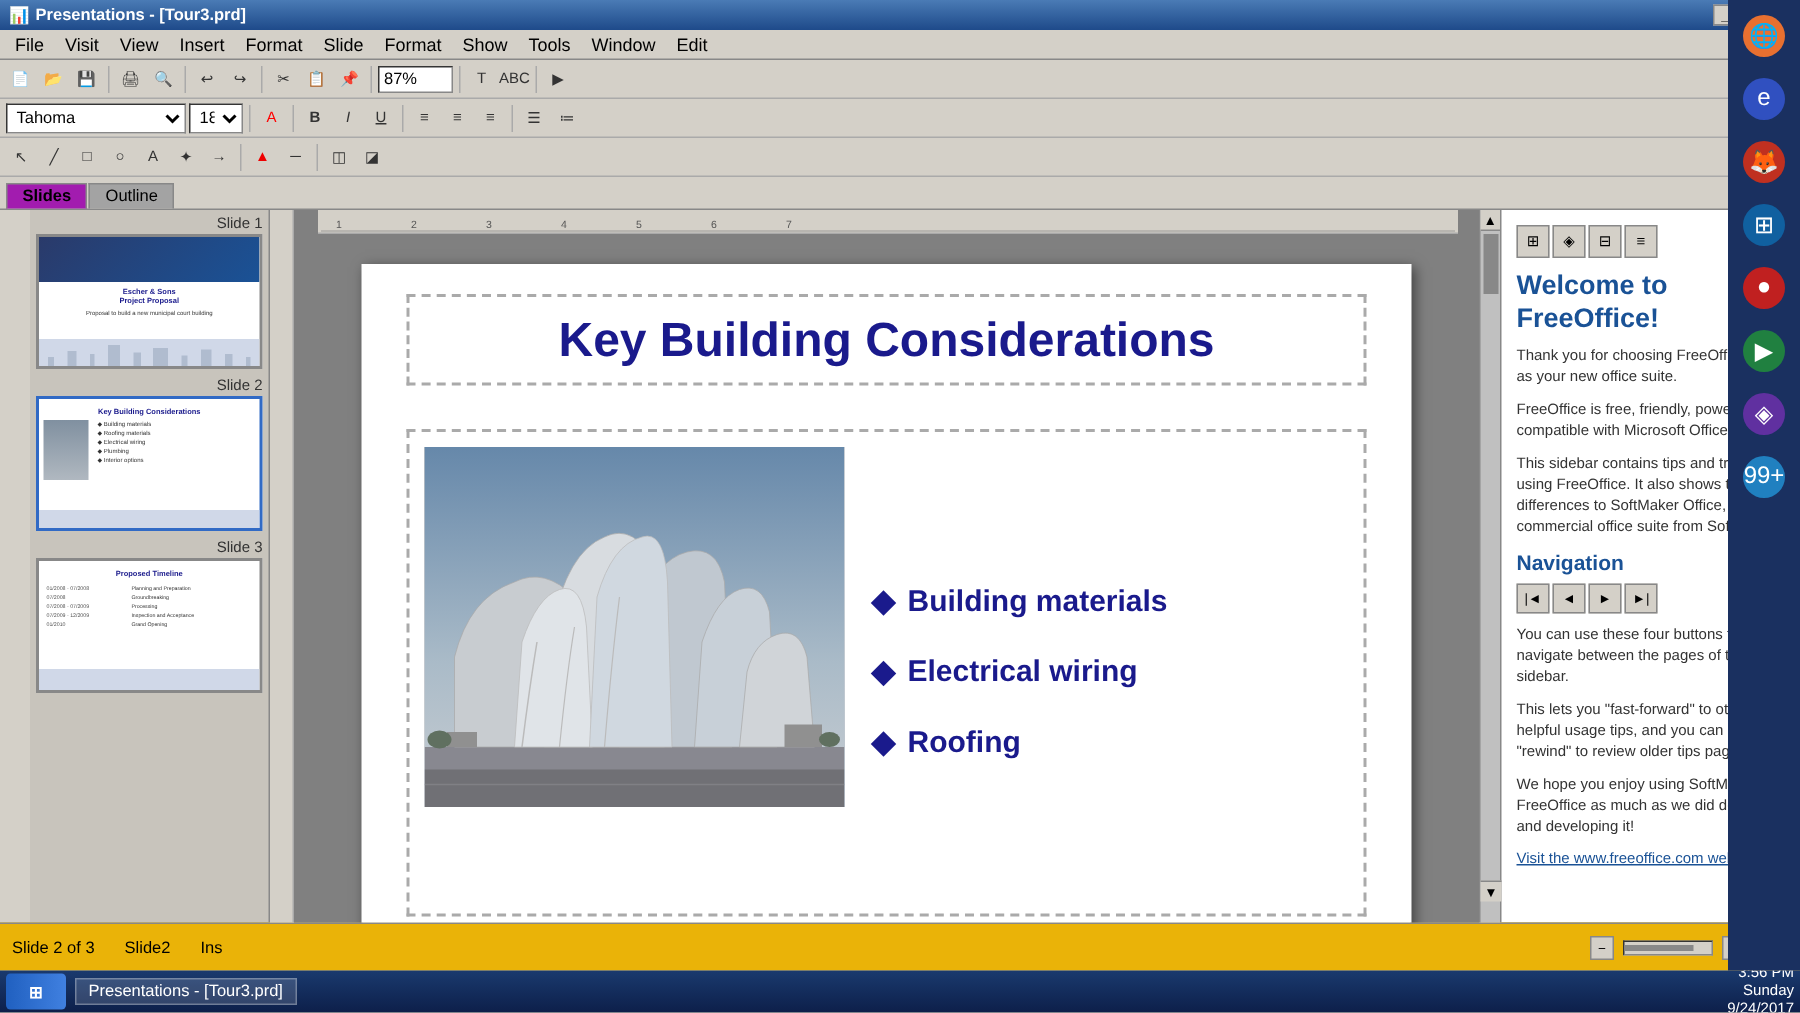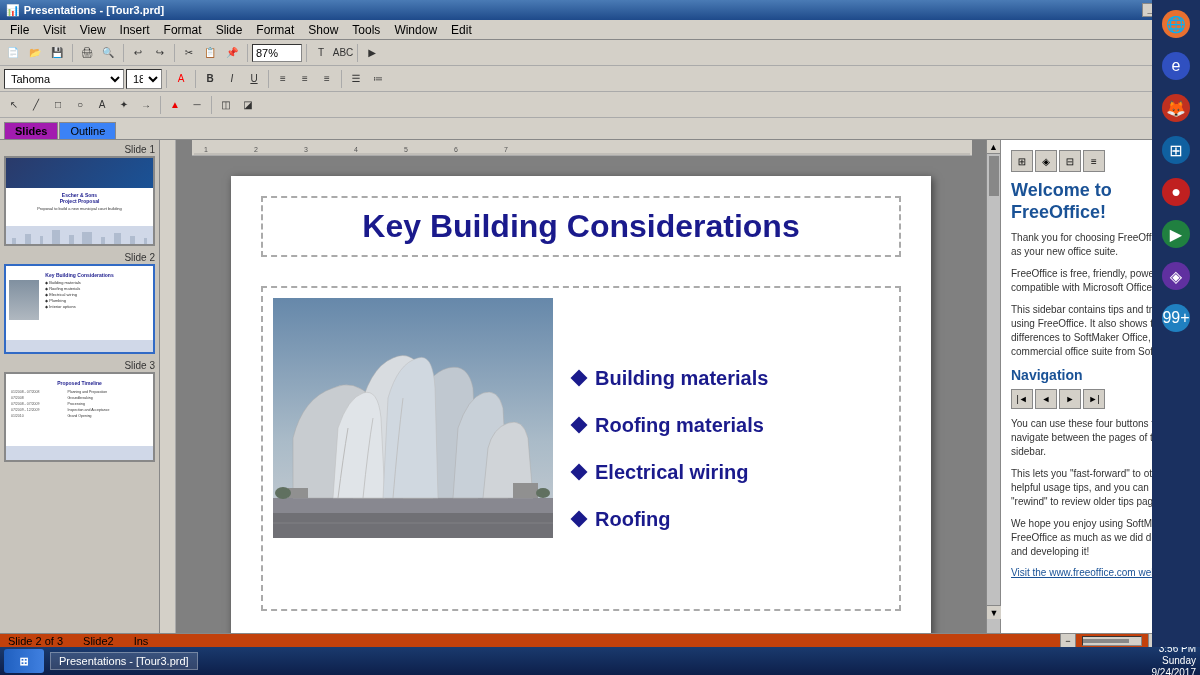--- a/index.html
+++ b/index.html
@@ -115,34 +115,35 @@
       display: flex;
       align-items: flex-end;
       padding: 0 4px;
       border-bottom: 1px solid #888;
       gap: 1px;
     }
     .view-tab {
       padding: 2px 10px;
       border: 1px solid #888;
       border-bottom: none;
-      background: #3b82f6;
+      background: #a3a3a3;
       font-size: 11px;
       cursor: pointer;
     }
     .view-tab.active {
       background: #a21caf;
       font-weight: bold;
     }
 
     
     .main-area {
       flex: 1;
       display: flex;
       overflow: hidden;
+      margin-left: 20px;
     }
 
     
     .slide-panel {
       width: 160px;
       background: #c8c4bc;
       border-right: 1px solid #888;
       overflow-y: auto;
       padding: 4px;
       flex-shrink: 0;
@@ -316,22 +317,22 @@
     }
     .sidebar-link {
       color: #1a5296;
       font-size: 10px;
       text-decoration: underline;
       cursor: pointer;
     }
 
     
     .status-bar {
-      height: 14px;
-      background: #c2410c;
+      height: 32px;
+      background: #eab308;
       border-top: 1px solid #888;
       display: flex;
       align-items: center;
       padding: 0 8px;
       font-size: 11px;
       gap: 20px;
     }
     .status-right {
       margin-left: auto;
       display: flex;
@@ -724,24 +725,20 @@
               </svg>
             </div>
 
             <div class="slide-bullets">
               <div class="bullet-item">
                 <div class="bullet-diamond"></div>
                 <span>Building materials</span>
               </div>
               <div class="bullet-item">
                 <div class="bullet-diamond"></div>
-                <span>Roofing materials</span>
-              </div>
-              <div class="bullet-item">
-                <div class="bullet-diamond"></div>
                 <span>Electrical wiring</span>
               </div>
               <div class="bullet-item">
                 <div class="bullet-diamond"></div>
                 <span>Roofing</span>
               </div>
             </div>
 
           </div>
 

